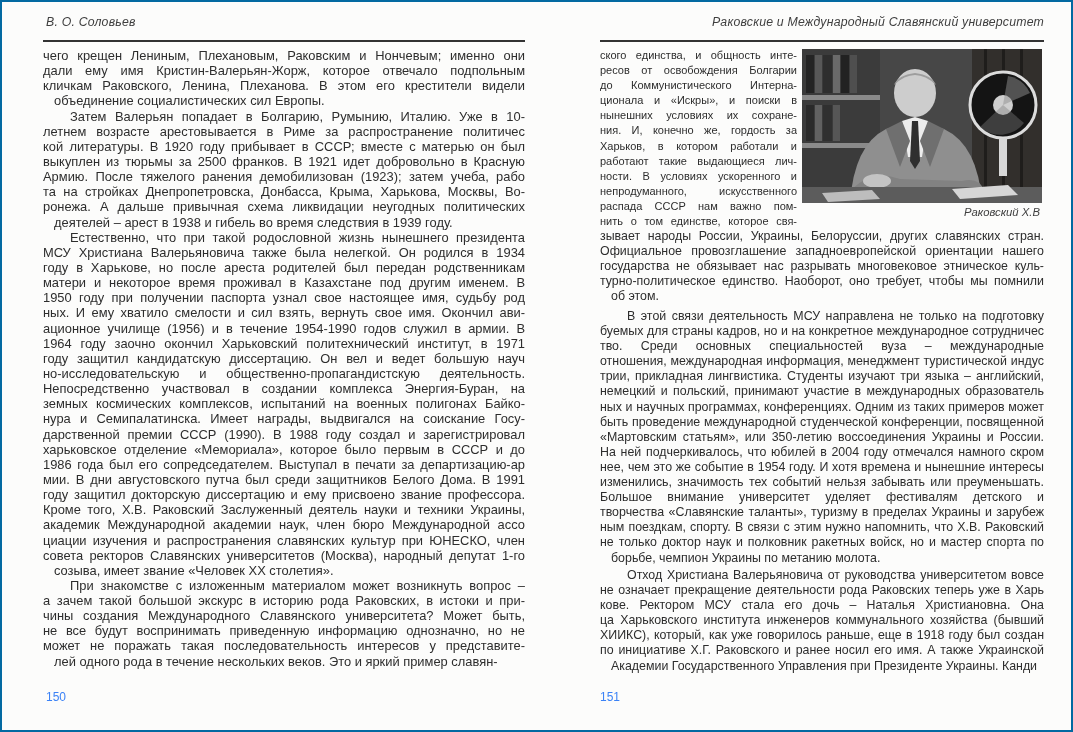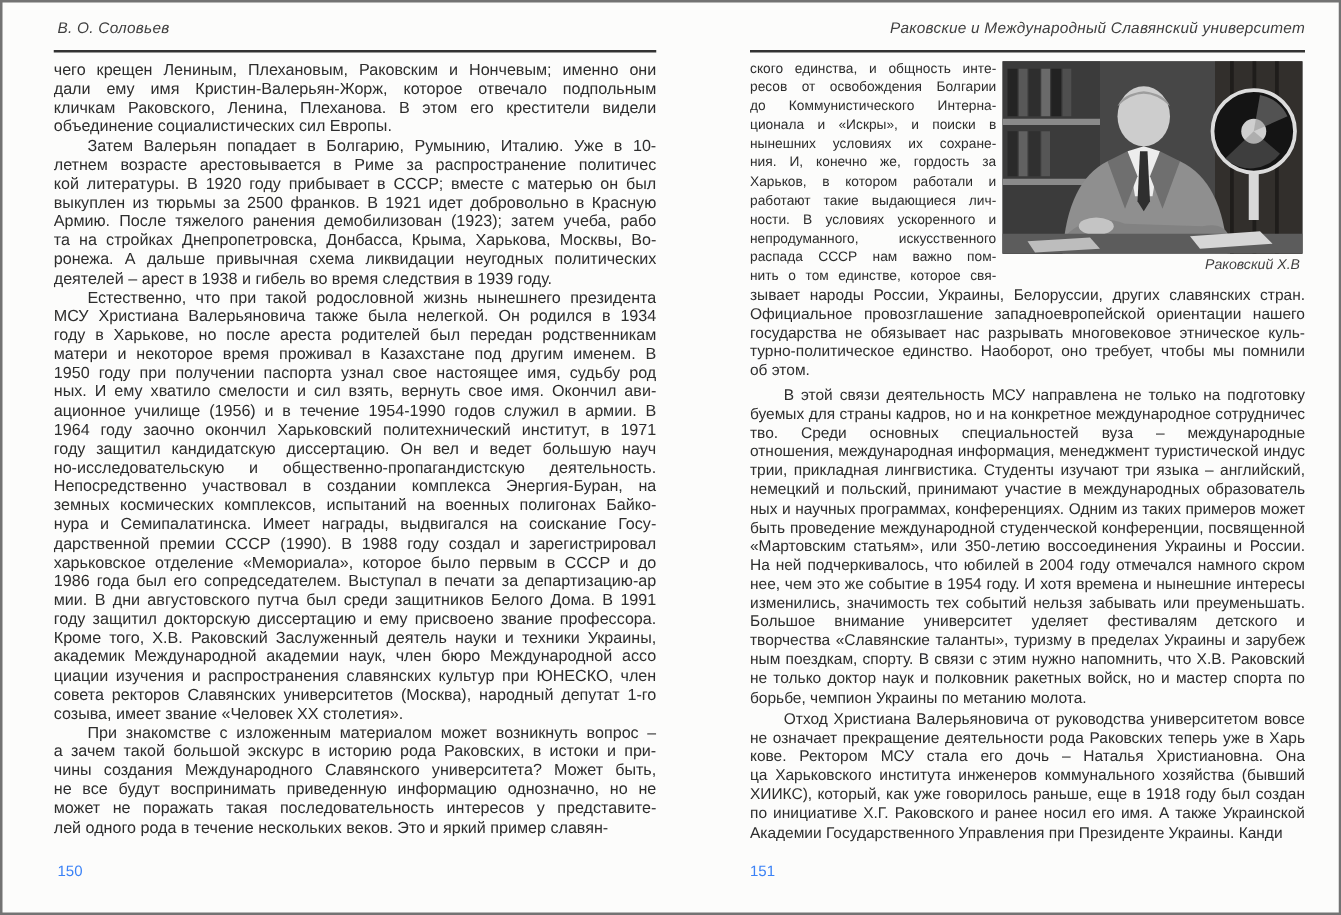--- a/index.html
+++ b/index.html
@@ -1,20 +1,20 @@
 <!DOCTYPE html>
 <html><head>
 <meta charset="utf-8">
 <style>
   html,body{margin:0;padding:0;background:#e8e8e8;}
   .scan{
     position:relative;
     width:1073px;height:732px;
     background:#fcfcfb;
-    border:2px solid #737373;
+    border:2px solid #0369a1;
     box-sizing:border-box;
     font-family:"Liberation Sans", sans-serif;
     color:#2d2d2d;
     overflow:hidden;
   }
   .running-header{
     position:absolute;top:13px;
     font-style:italic;
     font-size:12.3px;
     color:#3f3f3f;
@@ -36,21 +36,21 @@
   .col-right-narrow{left:598px;top:46px;width:197px;font-size:11px;}
   .col-right-full{left:598px;top:227px;width:444px;font-size:12.4px;}
   .rp2{left:598px;top:307px;}
   .rp3{left:598px;top:566px;}
   .col-right-narrow .tline,.col-right-full .tline,.rp2 .tline,.rp3 .tline{
     height:15.1px;line-height:15.1px;
   }
 
   .tline{overflow:hidden;}
   .jline{text-align:justify;text-align-last:justify;}
-  .lline{text-align:center;text-align-last:left;}
+  .lline{text-align:center;text-align-last:left;margin-left:11px;}
   .indent{padding-left:27px;}
 
   .photo{
     position:absolute;left:800px;top:47px;width:240px;height:154px;
     background:#4a4a4a;
   }
   .photo svg{display:block;}
   .photo-caption{
     position:absolute;left:800px;top:204px;width:238px;
     text-align:right;font-style:italic;font-size:11.3px;color:#3f3f3f;

